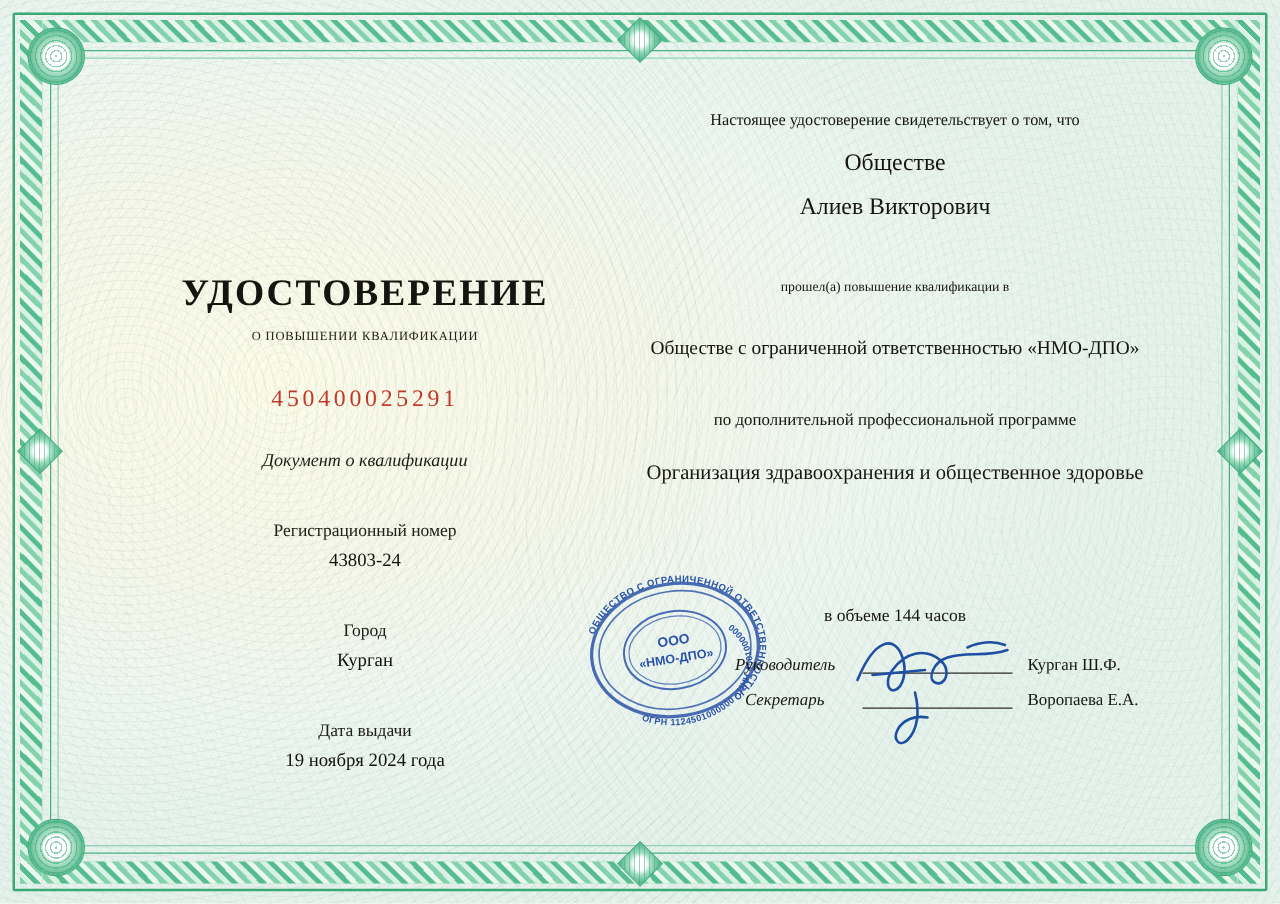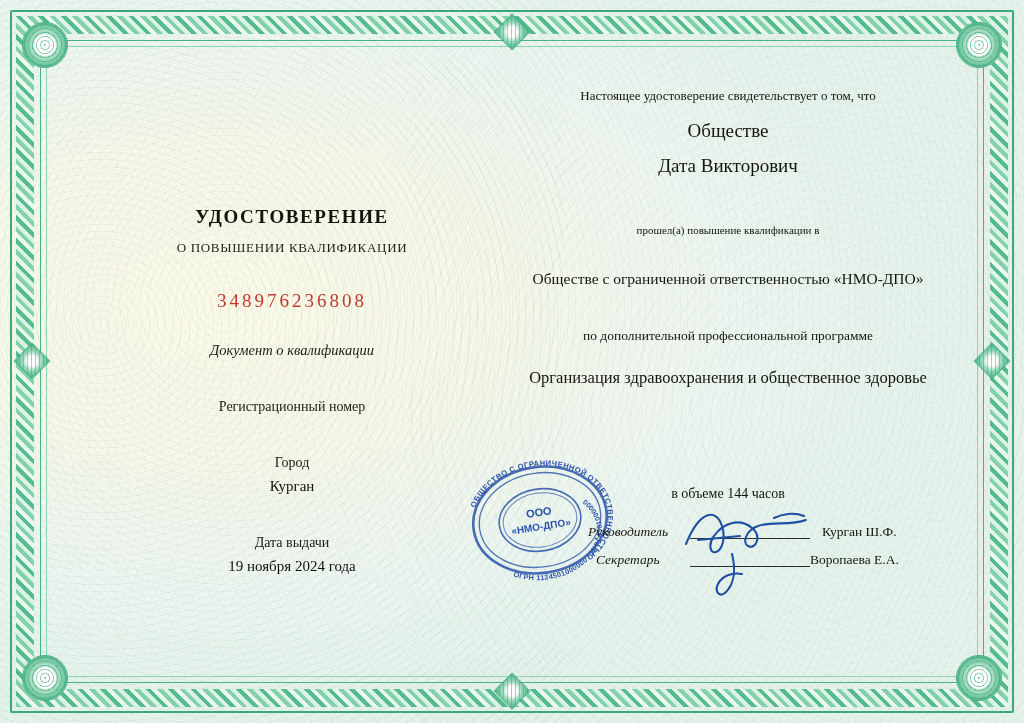--- a/index.html
+++ b/index.html
@@ -128,28 +128,29 @@
   
   .left-col {
     position: absolute;
     left: 36px;
     top: 150px;
     width: 400px;
     text-align: center;
     color: #1b1b1b;
   }
   .main-title {
-    font-size: 19px;
+    font-size: 30px;
     letter-spacing: 1.6px;
     font-weight: 700;
     color: #15150f;
+    margin-top: 12px;
   }
   .sub-title {
     margin-top: 12px;
-    font-size: 13px;
+    font-size: 10px;
     letter-spacing: .7px;
     color: #23231c;
   }
   .doc-number {
     margin-top: 34px;
     font-size: 19px;
     letter-spacing: 3px;
     color: #c0392b;
     font-family: "Liberation Serif", serif;
   }
@@ -166,21 +167,21 @@
   }
   .field-block .value {
     margin-top: 7px;
     font-size: 15px;
     color: #121210;
   }
 
   
   .right-col {
     position: absolute;
-    left: 437px;
+    left: 425px;
     top: 30px;
     width: 470px;
     text-align: center;
     color: #16160f;
   }
   .r-small {
     font-size: 13px;
     line-height: 1.5;
   }
   .r-name {
@@ -233,21 +234,21 @@
   .sign-role.head { left: 28px; top: 24px; }
   .sign-role.secretary { left: 36px; top: 52px; }
 
   .sign-name {
     position: absolute;
     font-size: 13.5px;
     color: #18180f;
     white-space: nowrap;
   }
   .sign-name.head { left: 262px; top: 24px; }
-  .sign-name.secretary { left: 250px; top: 52px; }
+  .sign-name.secretary { left: 262px; top: 52px; }
 
   .sign-line {
     position: absolute;
     left: 130px;
     width: 120px;
     height: 1px;
     background: #2b2b2b;
   }
   .sign-line.head { top: 38px; }
   .sign-line.secretary { top: 66px; }
@@ -295,42 +296,43 @@
   <div class="diamond top"></div>
   <div class="diamond bottom"></div>
   <div class="diamond left"></div>
   <div class="diamond right"></div>
 
   <div class="content">
 
     <div class="left-col">
       <div class="main-title">УДОСТОВЕРЕНИЕ</div>
       <div class="sub-title">О ПОВЫШЕНИИ КВАЛИФИКАЦИИ</div>
-      <div class="doc-number">348976236808</div>
+      <div class="doc-number">450400025291</div>
       <div class="doc-caption">Документ о квалификации</div>
 
       <div class="field-block">
         <div class="label">Регистрационный номер</div>
+        <div class="value">43803-24</div>
       </div>
 
       <div class="field-block">
         <div class="label">Город</div>
         <div class="value">Курган</div>
       </div>
 
       <div class="field-block">
         <div class="label">Дата выдачи</div>
         <div class="value">19 ноября 2024 года</div>
       </div>
     </div>
 
     <div class="right-col">
       <div class="r-small">Настоящее удостоверение свидетельствует о том, что</div>
       <div class="r-name">Обществе</div>
-      <div class="r-patronymic">Дата Викторович</div>
+      <div class="r-patronymic">Алиев Викторович</div>
       <div class="r-passed">прошел(а) повышение квалификации в</div>
       <div class="r-org">Обществе с ограниченной ответственностью «НМО-ДПО»</div>
       <div class="r-program-label">по дополнительной профессиональной программе</div>
       <div class="r-program">Организация здравоохранения и общественное здоровье</div>
       <div class="r-hours">в объеме 144 часов</div>
     </div>
 
   </div>
 
   <div class="stamp">

